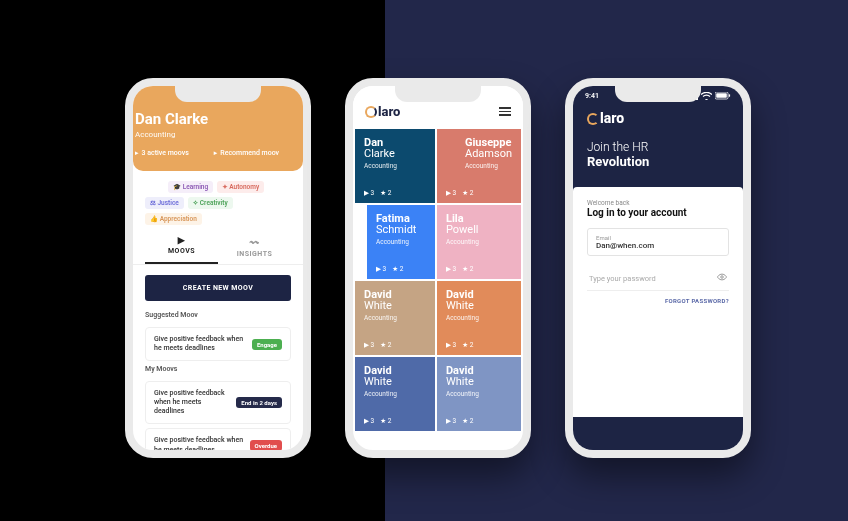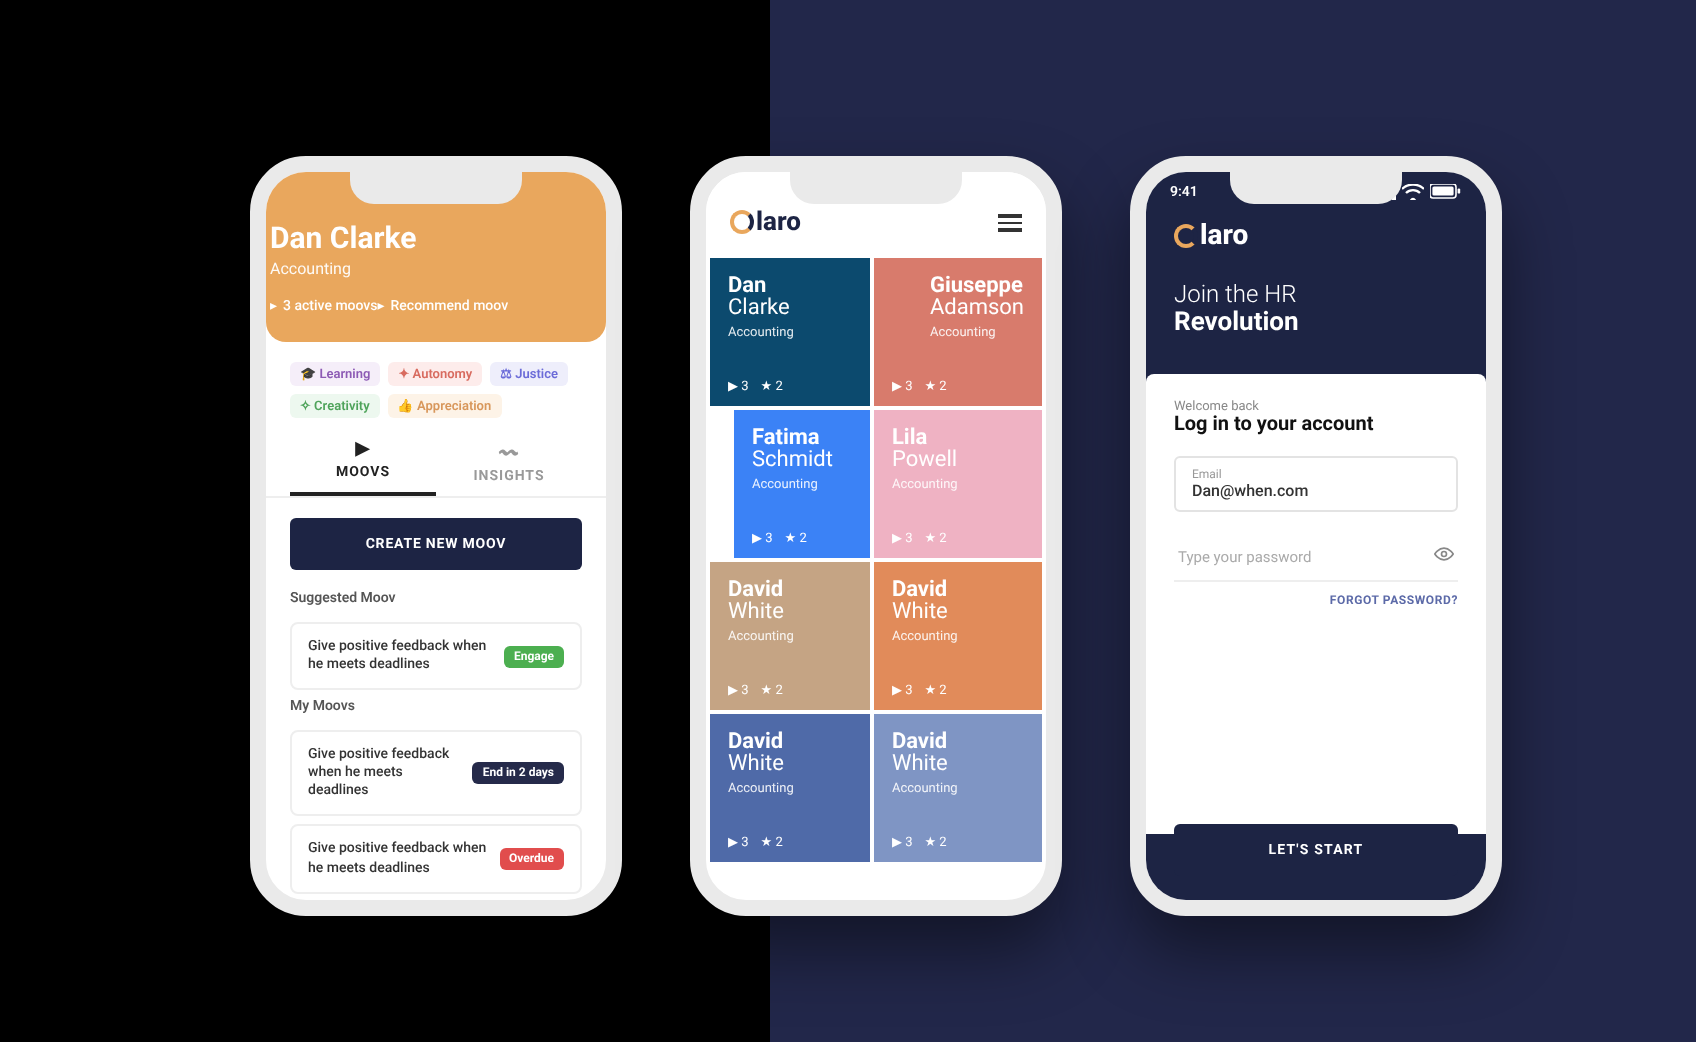--- a/index.html
+++ b/index.html
@@ -10,21 +10,21 @@
 
 .phone { position:absolute; width:186px; height:380px; background:#fff; border:8px solid #eaeaea; border-radius:28px; box-shadow: 0 18px 34px rgba(0,0,0,.45); overflow:hidden; }
 .notch { position:absolute; top:0; left:50%; transform:translateX(-50%); width:86px; height:16px; background:#eaeaea; border-radius:0 0 12px 12px; z-index:50; }
 .screen { width:100%; height:100%; overflow:hidden; position:relative; }
 
 
 .p1 { top:78px; left:125px; }
 .p1 .header { background:#e9a75d; color:#fff; padding:24px 2px 14px; border-radius:0 0 10px 10px; }
 .p1 .name { font-size:15px; font-weight:700; }
 .p1 .sub { font-size:8px; margin-top:2px; opacity:.95; }
-.p1 .header-row { display:flex; gap:0; align-items:center; margin-top:10px; font-size:7px; font-weight:500; }
+.p1 .header-row { display:flex; gap:25px; align-items:center; margin-top:10px; font-size:7px; font-weight:500; }
 .p1 .header-row .dot::before { content:"▸"; margin-right:3px; }
 .p1 .chips { padding:10px 12px 6px; display:flex; flex-wrap:wrap; gap:4px; }
 .p1 .chip { font-size:6.5px; font-weight:600; padding:2px 5px; border-radius:3px; display:inline-flex; align-items:center; gap:2px; }
 .p1 .tabs { display:flex; padding:4px 12px 0; border-bottom:1px solid #eee; }
 .p1 .tab { flex:1; text-align:center; font-size:7px; font-weight:700; letter-spacing:.5px; padding-bottom:6px; position:relative; color:#999; }
 .p1 .tab.active { color:#222; border-bottom:2px solid #222; }
 .p1 .tab .ti { display:block; font-size:9px; margin-bottom:2px; }
 .p1 .cta { margin:10px 12px; background:#1d2444; color:#fff; font-size:7px; font-weight:700; letter-spacing:.4px; text-align:center; padding:9px; border-radius:3px; }
 .p1 .section-label { font-size:7px; font-weight:600; color:#555; padding:0 12px 4px; }
 .p1 .card { margin:4px 12px; border:1px solid #eee; border-radius:4px; padding:7px 8px; display:flex; justify-content:space-between; align-items:center; gap:6px; }
@@ -80,21 +80,21 @@
   <div class="screen">
     <div class="header">
       <div class="name">Dan Clarke</div>
       <div class="sub">Accounting</div>
       <div class="header-row">
         <span class="dot">3 active moovs</span>
         <span class="dot">Recommend moov</span>
       </div>
     </div>
     <div class="chips" id="p1chips">
-          <span class="chip" style="background: rgb(245, 238, 249); color: rgb(141, 91, 181);">🎓 Learning</span>
+          <span class="chip" style="background: rgb(245, 238, 249); color: rgb(141, 91, 181); margin-left: 23px;">🎓 Learning</span>
           <span class="chip" style="background: rgb(253, 236, 235); color: rgb(216, 107, 95);">✦ Autonomy</span>
           <span class="chip" style="background: rgb(238, 238, 251); color: rgb(107, 107, 216);">⚖ Justice</span>
           <span class="chip" style="background: rgb(237, 248, 239); color: rgb(78, 163, 90);">✧ Creativity</span>
           <span class="chip" style="background: rgb(253, 243, 231); color: rgb(216, 151, 91);">👍 Appreciation</span>
         </div>
     <div class="tabs">
       <div class="tab active"><span class="ti">▶</span><span>MOOVS</span></div>
       <div class="tab"><span class="ti">〰</span><span>INSIGHTS</span></div>
     </div>
     <div class="cta">CREATE NEW MOOV</div>
@@ -247,17 +247,16 @@
       </div>
       <div class="pwd">
         <span>Type your password</span>
         <span class="eye-icon"><svg viewBox="0 0 24 24" fill="none" stroke="#888" stroke-width="2">
                 <path d="M1 12s4-7 11-7 11 7 11 7-4 7-11 7S1 12 1 12z"></path>
                 <circle cx="12" cy="12" r="3"></circle>
               </svg></span>
       </div>
       <div class="forgot">FORGOT PASSWORD?</div>
     </div>
-    <div class="start">LET'S START</div>
   </div>
 </div>
 
 </div>
 
 </body></html>

